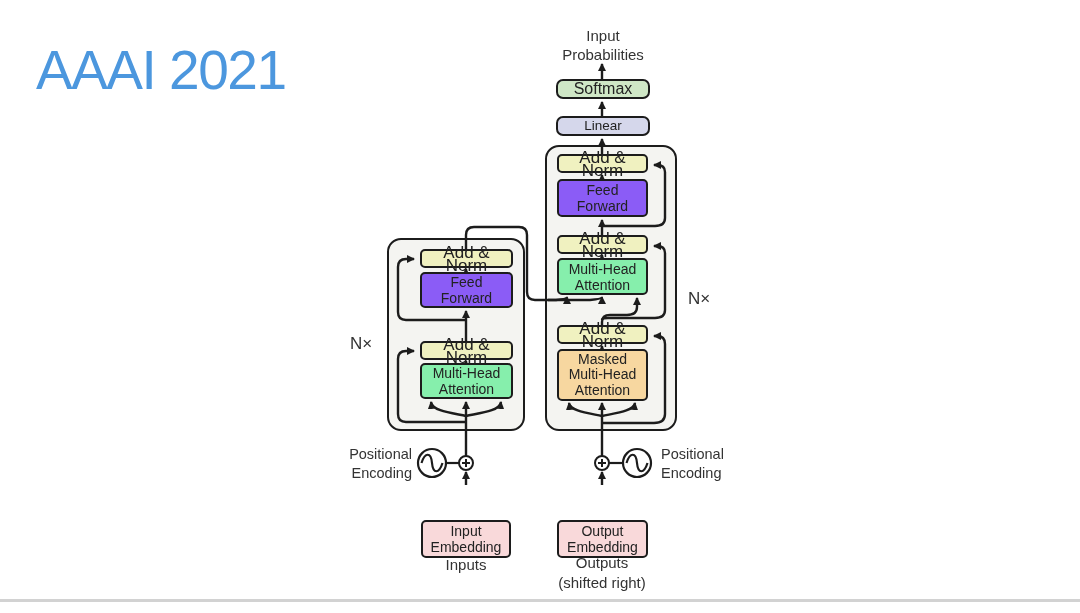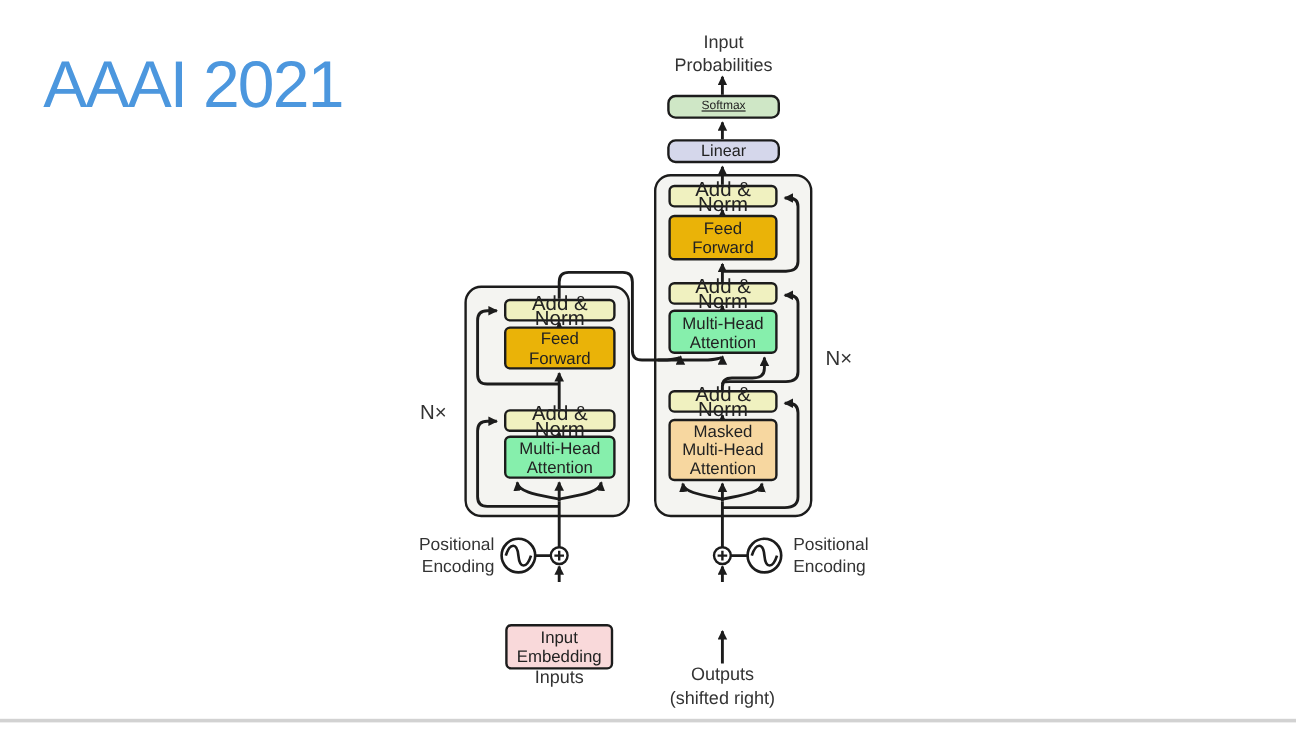--- a/index.html
+++ b/index.html
@@ -17,25 +17,25 @@
     box-sizing:border-box;z-index:1;
   }
   svg.wires{position:absolute;left:0;top:0;z-index:2;pointer-events:none;}
   .box{
     position:absolute;display:flex;align-items:center;justify-content:center;text-align:center;
     border:2.4px solid #1c1c1c;border-radius:5px;box-sizing:border-box;
     font-size:14px;line-height:16px;color:#222;z-index:3;
   }
   .box .inner{display:block;}
   .an{font-size:17px;line-height:13px;background:#f0f1c0;}
-  .ff{background:#eab308;}
+  .ff{background:#8b5cf6;}
   .mha{background:#86efac;}
   .masked{background:#f7d7a0;line-height:15.5px;}
   .emb{background:#f9d9da;margin-top:35px;}
-  .softmax{background:#cfe7c6;border-radius:7px;font-size:10px;text-decoration:underline;}
+  .softmax{background:#cfe7c6;border-radius:7px;font-size:16px;}
   .linear{background:#d5d7eb;border-radius:7px;font-size:13.5px;text-align:right;}
   .lbl{
     position:absolute;color:#333;font-size:15px;line-height:19px;text-align:center;z-index:3;
   }
   .nx{font-size:17px;color:#333;}
   .footer-line{
     position:absolute;left:0;top:599px;width:1080px;height:2.5px;background:#d2d2d2;z-index:1;
   }
   
   .w-ff{max-width:60px;}
@@ -130,20 +130,21 @@
   <div class="box masked" style="left:557px;top:349px;width:91px;height:52px;">Masked Multi-Head Attention</div>
 
   <div class="box an" style="left:420px;top:249px;width:93px;height:19px;">Add &amp; Norm</div>
   <div class="box ff" style="left:420px;top:272px;width:93px;height:36px;">
     <span class="inner w-ff">Feed Forward</span>
   </div>
   <div class="box an" style="left:420px;top:341px;width:93px;height:19px;">Add &amp; Norm</div>
   <div class="box mha" style="left:420px;top:363px;width:93px;height:36px;">Multi-Head Attention</div>
 
   <div class="box emb" style="left:421px;top:485px;width:90px;height:38px;">Input Embedding</div>
+  <div class="box emb" style="left:557px;top:485px;width:91px;height:38px;">Output Embedding</div>
 
   <div class="lbl nx" style="left:350px;top:334px;">N×</div>
   <div class="lbl nx" style="left:688px;top:289px;">N×</div>
   <div class="lbl" style="left:334px;top:445px;width:78px;text-align:right;font-size:14.5px;">Positional Encoding</div>
   <div class="lbl" style="left:661px;top:445px;width:80px;text-align:left;font-size:14.5px;">Positional Encoding</div>
 
   <div class="lbl" style="left:426px;top:555px;width:80px;">Inputs</div>
   <div class="lbl" style="left:556px;top:553px;width:92px;">Outputs</div>
   <div class="lbl" style="left:546px;top:573px;width:112px;">(shifted right)</div>
 

